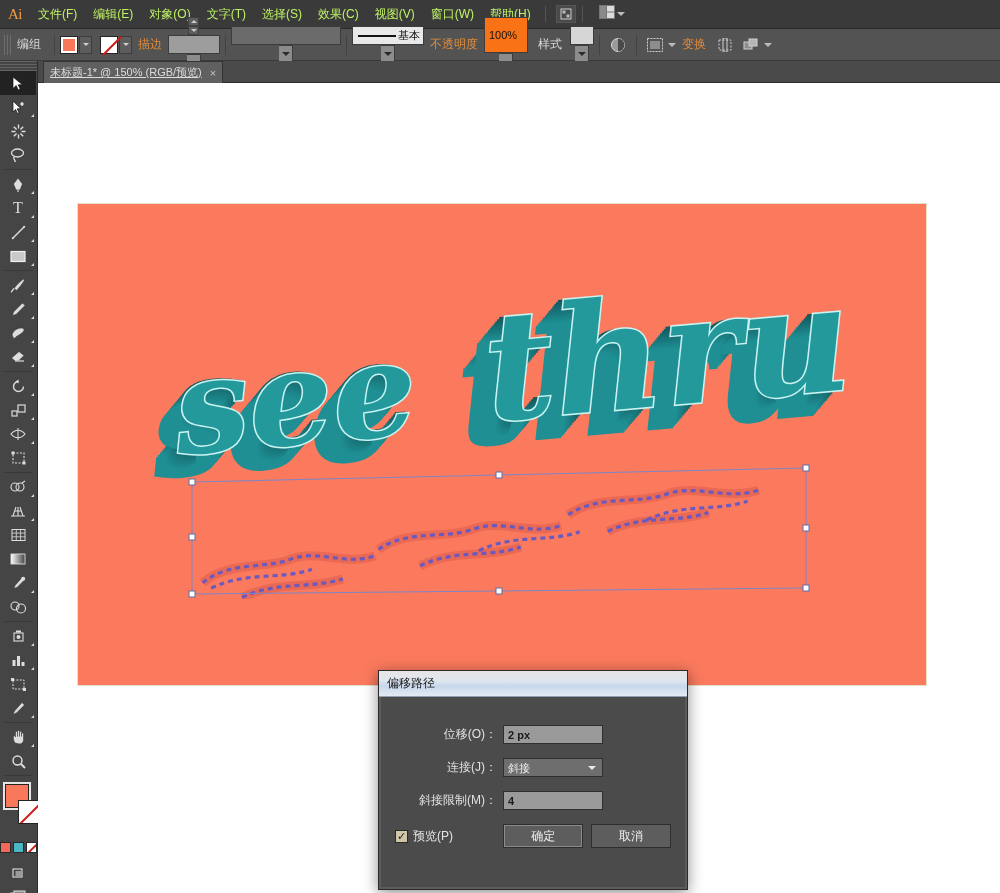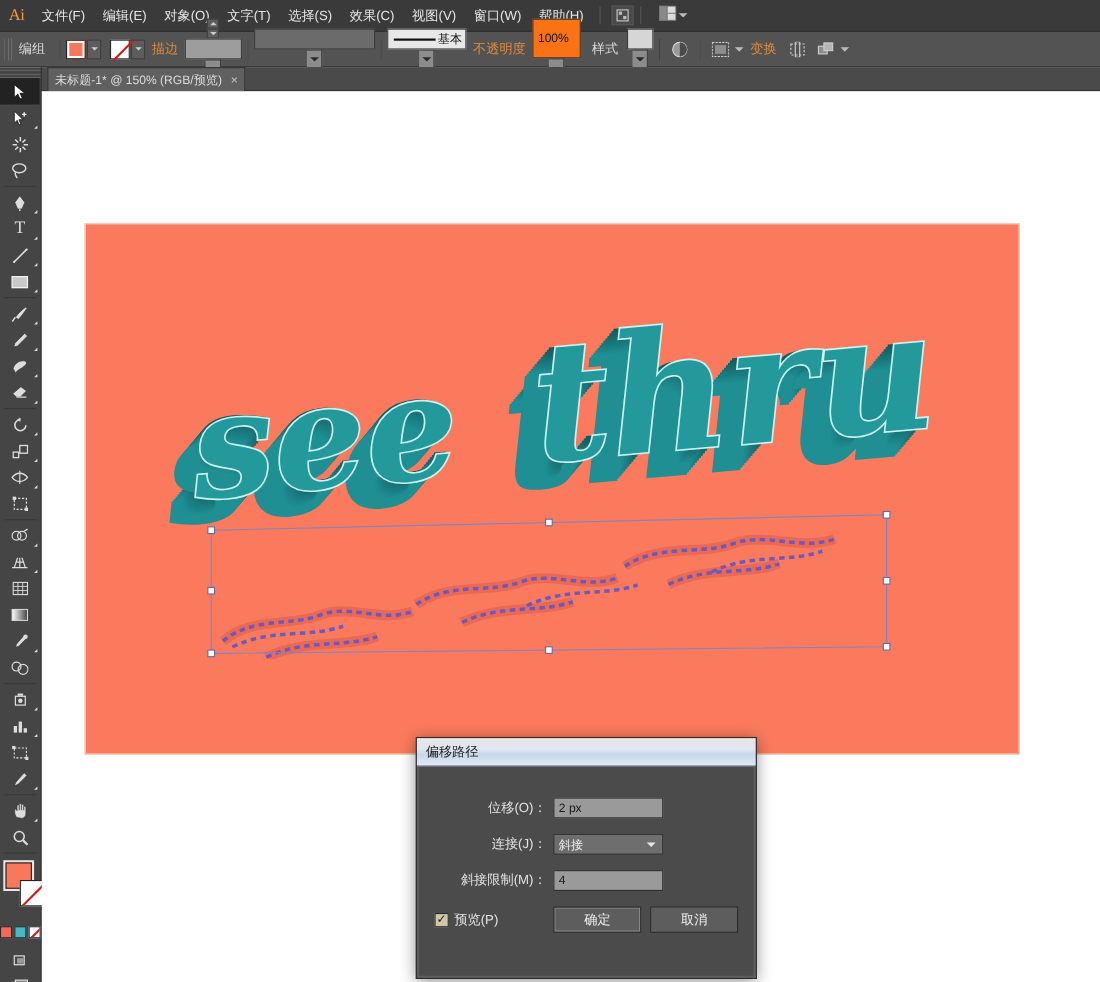--- a/index.html
+++ b/index.html
@@ -18,21 +18,21 @@
     border-bottom: 1px solid #2b2b2b;
   }
   .ai-logo {
     width: 30px; height: 29px; display: flex; align-items: center;
     justify-content: center; font-weight: normal; font-size: 15px;
     color: #f59b41; font-family: "Liberation Serif", serif;
     letter-spacing: -0.5px;
   }
   .menu-item {
     padding: 0 8px; height: 29px; line-height: 29px;
-    font-size: 12px; color: #e5e5e5; white-space: nowrap;
+    font-size: 12px; color: #bef264; white-space: nowrap;
   }
   .menu-sep { width: 1px; height: 16px; background: #555; margin: 0 6px; }
   .mb-icon-btn {
     width: 20px; height: 18px; margin-left: 4px;
     border: 1px solid #555; background: #4a4a4a;
     display: flex; align-items: center; justify-content: center;
   }
   .mb-icon-btn svg { display: block; }
   .arrange-btn {
     display: flex; align-items: center; gap: 2px; margin-left: 10px;
@@ -123,21 +123,21 @@
   
   .tabbar {
     position: absolute; left: 38px; top: 61px; width: 962px; height: 22px;
     background: #4a4a4a; border-bottom: 1px solid #2e2e2e;
   }
   .doctab {
     position: absolute; left: 5px; top: 0; height: 22px;
     background: #606060; border: 1px solid #353535; border-bottom: none;
     display: flex; align-items: center; padding: 0 6px; gap: 8px;
   }
-  .doctab .title { font-size: 11px; color: #dcdcdc; white-space: nowrap; }
+  .doctab .title { font-size: 11px; color: #dcdcdc; white-space: nowrap; text-decoration: underline; }
   .doctab .closex { font-size: 11px; color: #c4c4c4; }
 
   
   .toolbar {
     position: absolute; left: 0; top: 61px; width: 38px; height: 832px;
     background: #454545; border-right: 1px solid #2d2d2d;
   }
   .tb-grip {
     height: 10px; width: 100%;
     background-image: repeating-linear-gradient(to bottom,#888 0 1px,transparent 1px 3px);
@@ -229,20 +229,21 @@
   }
   .dlg-row { display: flex; align-items: center; margin-bottom: 14px; }
   .dlg-label {
     font-size: 12px; color: #e2e2e2; text-align: right; width: 108px;
     padding-right: 6px; white-space: nowrap;
   }
   .dlg-input {
     width: 100px; height: 19px; background: #9a9a9a; border: 1px solid #2f2f2f;
     font-size: 11px; color: #1a1a1a; display: flex; align-items: center;
     padding-left: 4px;
+    font-weight: bold;
   }
   .dlg-select {
     width: 100px; height: 19px; background: #6e6e6e; border: 1px solid #2f2f2f;
     font-size: 11px; color: #efefef; display: flex; align-items: flex-end;
     padding-left: 4px; position: relative;
   }
   .dlg-select .sel-caret {
     position: absolute; right: 3px; top: 0; height: 100%;
     width: 14px; display: flex; align-items: center; justify-content: center;
   }

